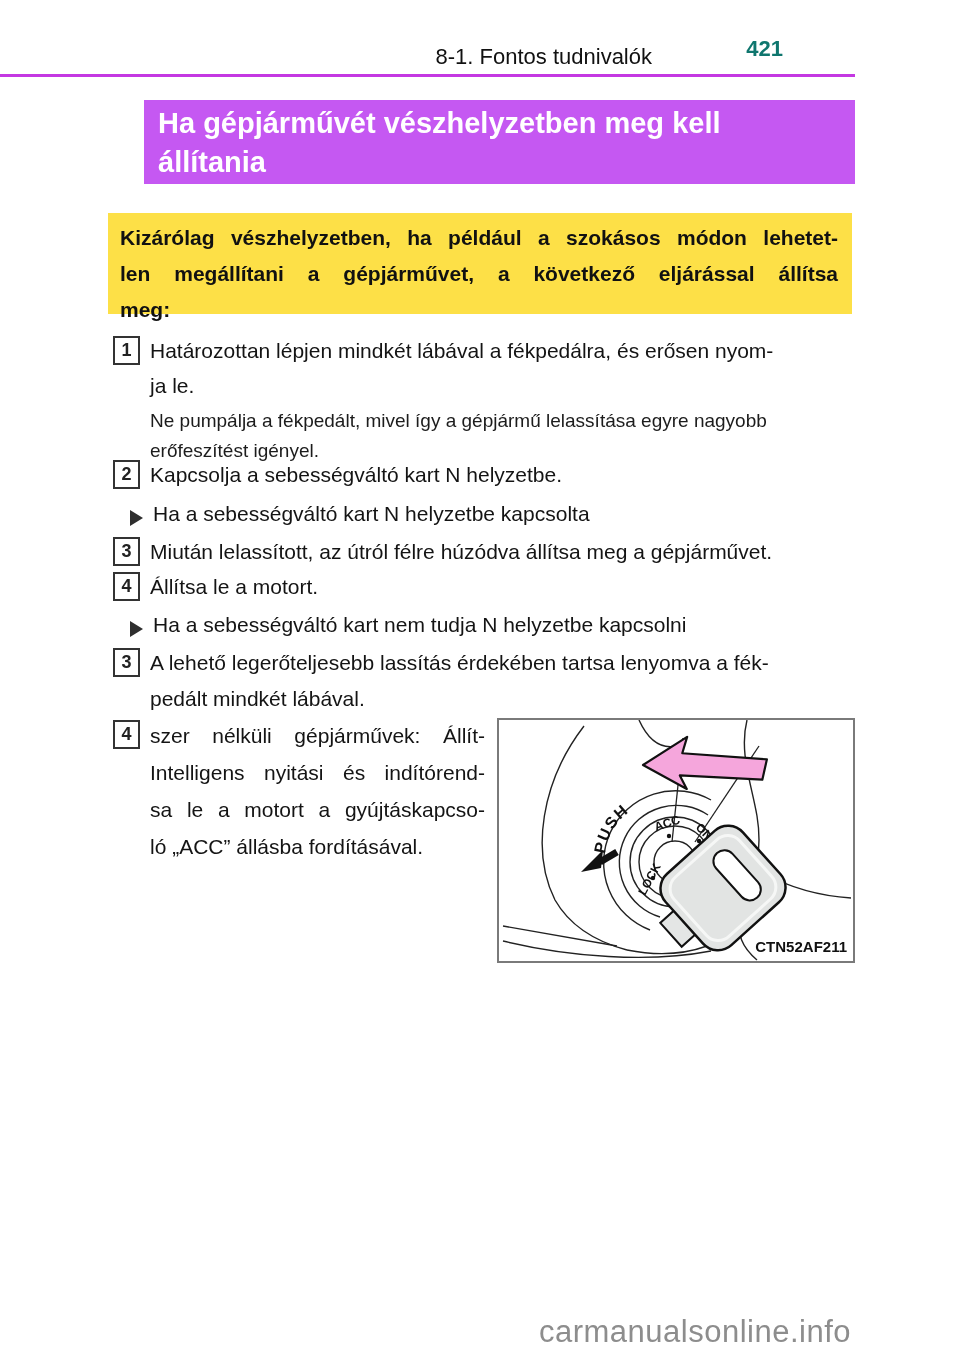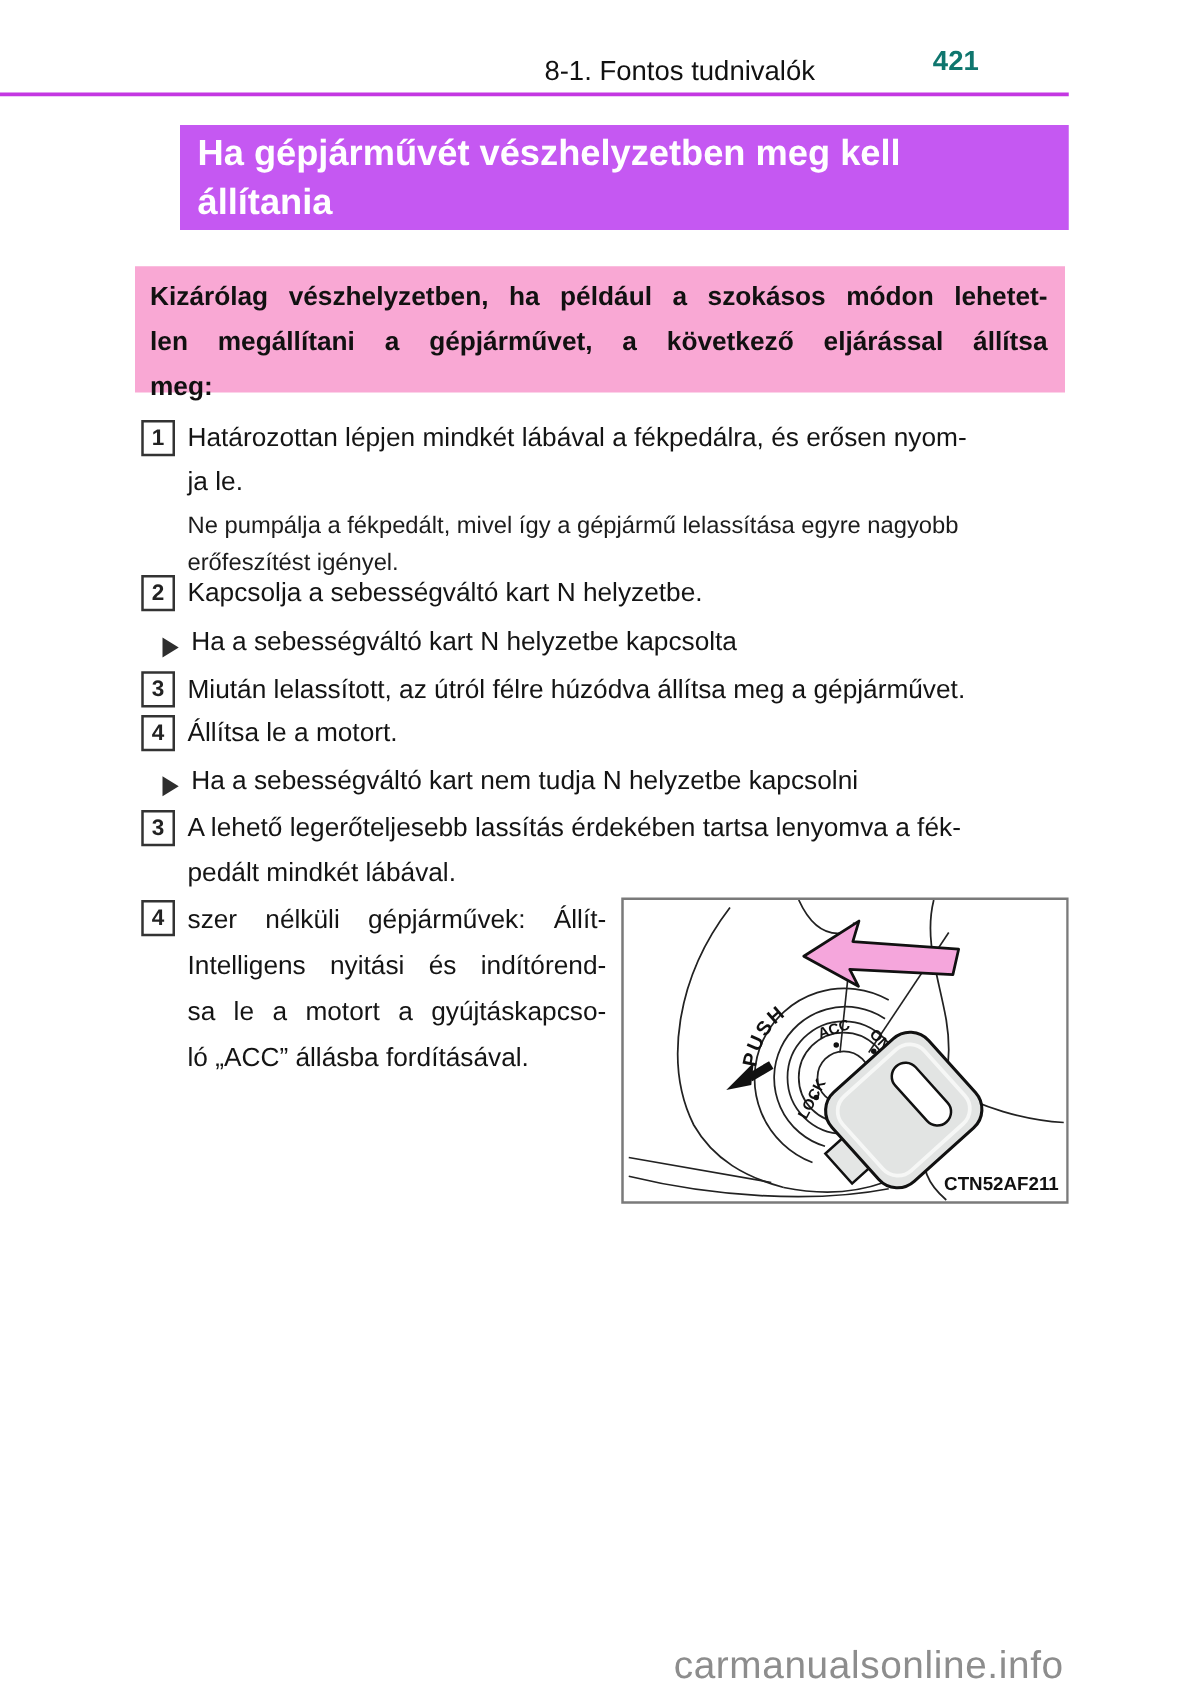--- a/index.html
+++ b/index.html
@@ -20,21 +20,21 @@
   .section-title { position:absolute; top:44px; right:203px; font-size:22px; color:#111; z-index:4; }
   .page-number { position:absolute; top:36px; right:72px; font-size:22px; font-weight:bold; color:#0f766e; z-index:4; }
   .rule { position:absolute; left:0; top:74px; width:960px; height:3px; background:#c438e2; z-index:3; }
   
   .title-box {
     position:absolute; left:115px; top:100px; width:738px; height:84px; background:#c558f2;
     color:#ffffff; font-weight:bold; font-size:29px; line-height:39px; padding:4px 10px 0 14px; z-index:2;margin-left:29px;
   }
   
   .notice-box {
-    position:absolute; left:108px; top:213px; width:744px; height:101px; background:#f9a8d4;
+    position:absolute; left:108px; top:213px; width:744px; height:101px; background:#fde047;
     font-weight:bold; font-size:21px; line-height:36px; padding:7px 14px 0 12px; color:#111;
   }
   .notice-box .j { text-align:justify; text-align-last:justify; }
   
   .step { position:absolute; left:113px; display:flex; align-items:flex-start; width:745px; }
   .numbox {
     flex:0 0 auto; width:27px; height:29px; border:2px solid #333; margin-right:10px; margin-top:3px;
     font-size:18px; font-weight:bold; text-align:center; line-height:25px; color:#222; background:#fff;
   }
   .slines { font-size:21px; line-height:35px; }

